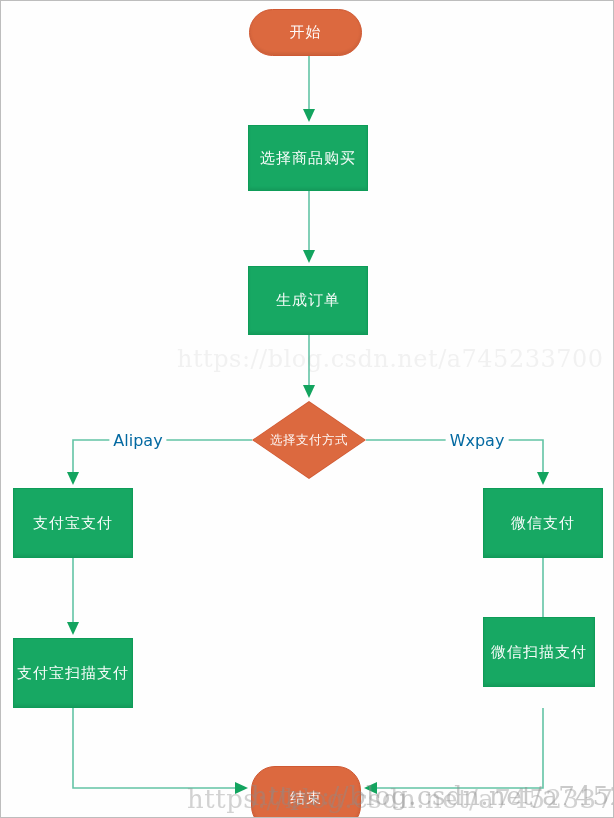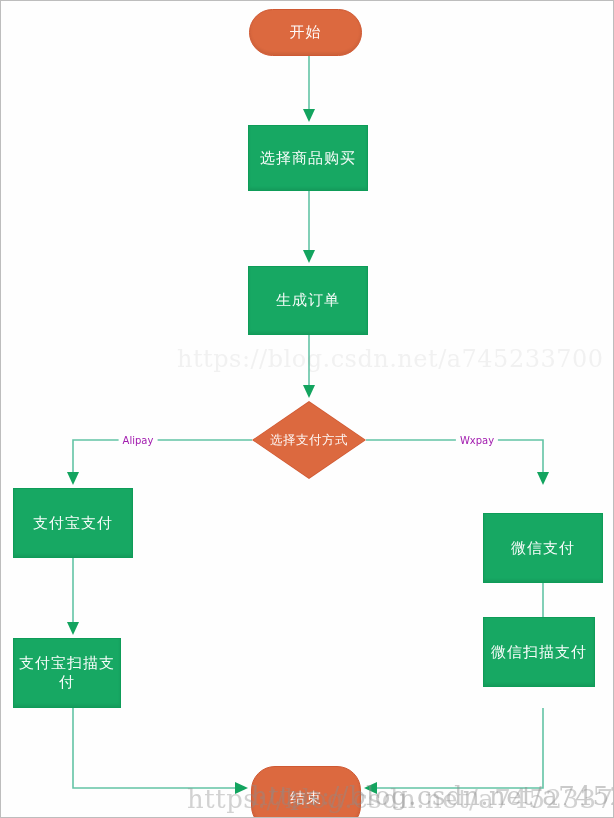--- a/index.html
+++ b/index.html
@@ -36,21 +36,21 @@
     position:absolute;left:1px;top:1px;right:1px;bottom:1px;
     -webkit-clip-path:polygon(50% 0,100% 50%,50% 100%,0 50%);
     clip-path:polygon(50% 0,100% 50%,50% 100%,0 50%);
     background:#dc693f;
     display:flex;align-items:center;justify-content:center;
     color:rgba(255,255,255,.95);font-size:12.5px;letter-spacing:.5px;
   }
   .edge-label{
     position:absolute;transform:translate(-50%,-50%);
     background:#fefefe;padding:0 4px;
-    color:#a21caf;font-size:10px;z-index:3;
+    color:#0369a1;font-size:16px;z-index:3;
   }
   .watermark{
     position:absolute;z-index:4;white-space:nowrap;
     font-family:"DejaVu Serif","Liberation Serif",serif;
     pointer-events:none;
   }
   .wm-bottom-a{left:186px;top:783px;font-size:26px;color:rgba(140,140,140,.38);letter-spacing:.5px;}
   .wm-bottom-b{left:250px;top:780px;font-size:26px;color:rgba(140,140,140,.45);letter-spacing:.5px;}
   .wm-mid{left:176px;top:344px;font-size:24px;color:rgba(150,150,150,.12);letter-spacing:.5px;}
 </style>
@@ -83,23 +83,23 @@
   <div class="node process" style="left:247px;top:124px;width:120px;height:66px;">选择商品购买</div>
 
   <div class="node process" style="left:247px;top:265px;width:120px;height:69px;font-family:Liberation Mono, monospace;">生成订单</div>
 
   <div class="diamond-outer" style="left:251px;top:400px;width:114px;height:78px;">
     <div class="diamond-inner">选择支付方式</div>
   </div>
 
   <div class="node process" style="left:12px;top:487px;width:120px;height:70px;">支付宝支付</div>
 
-  <div class="node process" style="left:12px;top:637px;width:108px;height:70px;">支付宝扫描支付</div>
+  <div class="node process" style="left:12px;top:637px;width:120px;height:70px;">支付宝扫描支付</div>
 
-  <div class="node process" style="left:482px;top:487px;width:120px;height:70px;margin-top:25px;">微信支付</div>
+  <div class="node process" style="left:482px;top:487px;width:120px;height:70px;">微信支付</div>
 
   <div class="node process" style="left:482px;top:616px;width:112px;height:70px;">微信扫描支付</div>
 
   <div class="node terminator" style="left:250px;top:765px;width:110px;height:64px;">结束</div>
 
   <span class="edge-label" style="left:137px;top:439px;">Alipay</span>
 
   <span class="edge-label" style="left:476px;top:439px;">Wxpay</span>
 
   <span class="watermark wm-mid">https://blog.csdn.net/a745233700</span>

